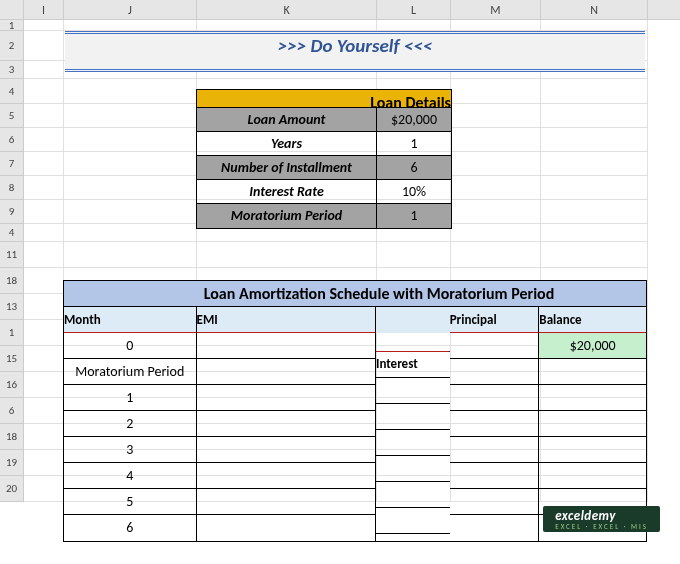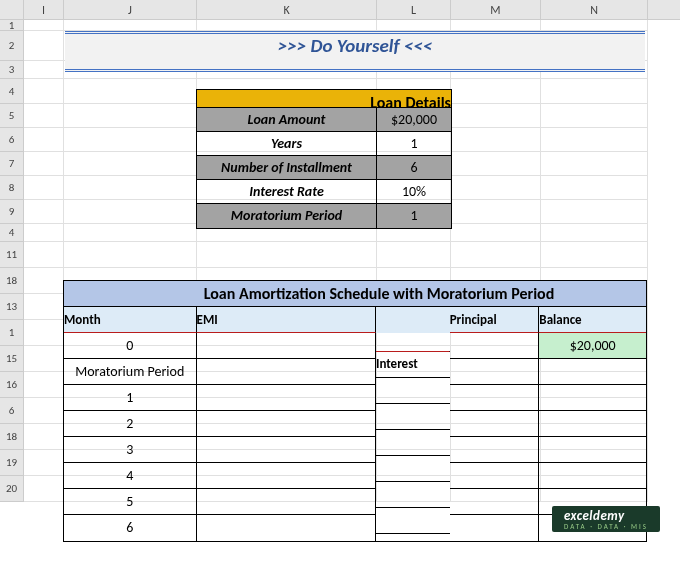--- a/index.html
+++ b/index.html
@@ -465,15 +465,15 @@
           <div class="c-emi"></div>
           <div class="c-int"></div>
           <div class="c-prin"></div>
           <div class="c-bal"></div>
         </div>
       </div>
   </div>
 
   <div class="watermark">
     <div class="w-title">exceldemy</div>
-    <div class="w-sub">DATA · DATA · MIS</div>
+    <div class="w-sub">EXCEL · EXCEL · MIS</div>
   </div>
 </div>
 
 </body></html>

